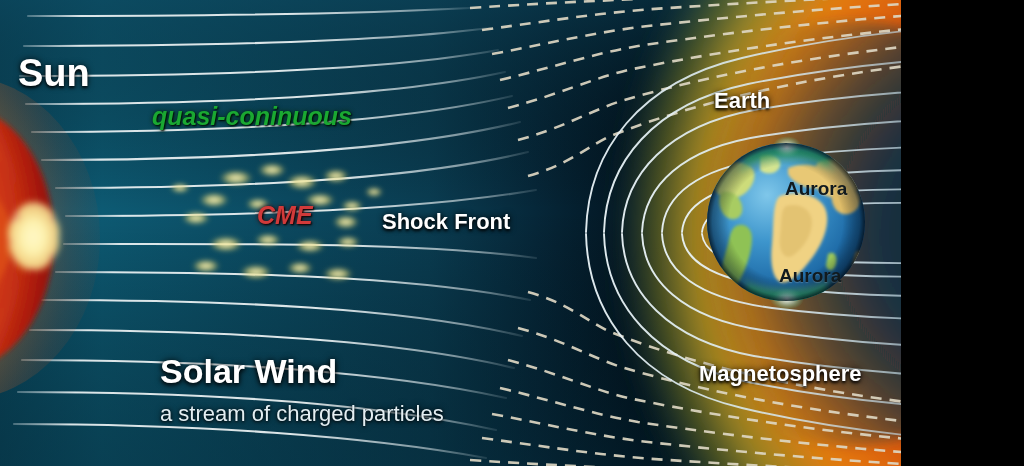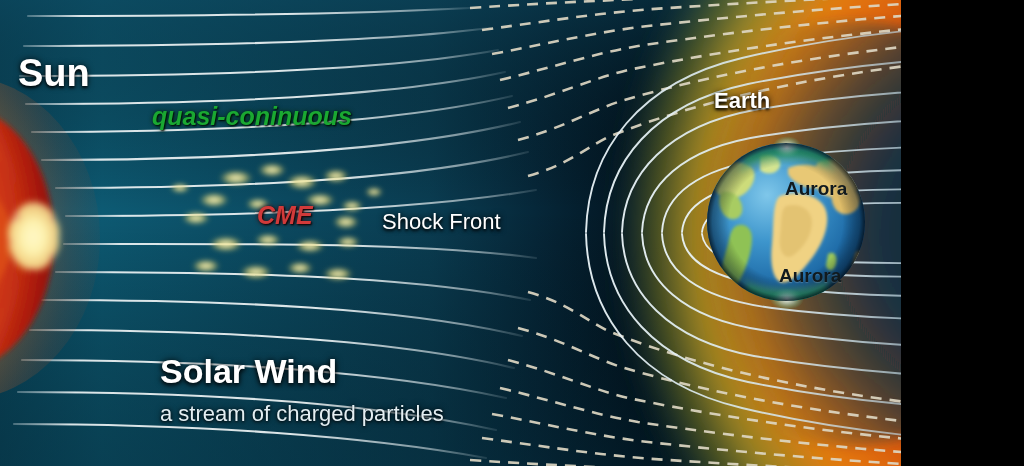--- a/index.html
+++ b/index.html
@@ -10,21 +10,21 @@
   }
   #stage svg.layer{position:absolute;left:0;top:0;width:1024px;height:466px;}
   .lbl{position:absolute;white-space:nowrap;line-height:1;}
 
   #sun-label{left:18px;top:54px;font-size:38px;font-weight:bold;color:#ffffff;
     text-shadow:0 0 6px rgba(0,0,0,.75),0 2px 3px rgba(0,0,0,.8);}
   #quasi-label{left:152px;top:104px;font-size:25px;font-weight:bold;font-style:italic;
     color:#1aa832;text-shadow:0 0 5px rgba(0,40,0,.9),1px 1px 2px #000;}
   #cme-label{left:257px;top:203px;font-size:25px;font-weight:bold;font-style:italic;
     color:#d13a3a;text-shadow:0 0 5px rgba(60,0,0,.9),1px 1px 2px #000;}
-  #shock-label{left:382px;top:211px;font-size:22px;font-weight:normal;color:#ffffff;
+  #shock-label{left:382px;top:211px;font-size:22px;font-weight:bold;color:#ffffff;
     text-shadow:0 0 6px rgba(0,0,0,.95),0 2px 3px rgba(0,0,0,.9);}
   #earth-label{left:714px;top:90px;font-size:22px;font-weight:bold;color:#ffffff;
     text-shadow:0 0 7px rgba(0,0,0,.95),0 2px 3px #000;}
   #aurora-north{left:785px;top:179px;font-size:19px;font-weight:bold;color:#111a1e;
     text-shadow:0 1px 1px rgba(255,255,255,.18);}
   #aurora-south{left:779px;top:266px;font-size:19px;font-weight:bold;color:#111a1e;
     text-shadow:0 1px 1px rgba(255,255,255,.18);}
   #magnetosphere-label{left:699px;top:363px;font-size:22px;font-weight:bold;color:#ffffff;
     text-shadow:0 0 7px rgba(0,0,0,.95),0 2px 3px #000;}
   #solarwind-title{left:160px;top:354px;font-size:34px;font-weight:bold;color:#ffffff;
@@ -328,16 +328,17 @@
     <circle cx="786" cy="222" r="79" fill="url(#limb)"></circle>
   </svg>
 
   <div class="lbl" id="sun-label">Sun</div>
   <div class="lbl" id="quasi-label">quasi-coninuous</div>
   <div class="lbl" id="cme-label">CME</div>
   <div class="lbl" id="shock-label">Shock Front</div>
   <div class="lbl" id="earth-label">Earth</div>
   <div class="lbl" id="aurora-north">Aurora</div>
   <div class="lbl" id="aurora-south">Aurora</div>
+  <div class="lbl" id="magnetosphere-label">Magnetosphere</div>
   <div class="lbl" id="solarwind-title">Solar Wind</div>
   <div class="lbl" id="solarwind-sub">a stream of charged particles</div>
 
 </div>
 
 </body></html>

